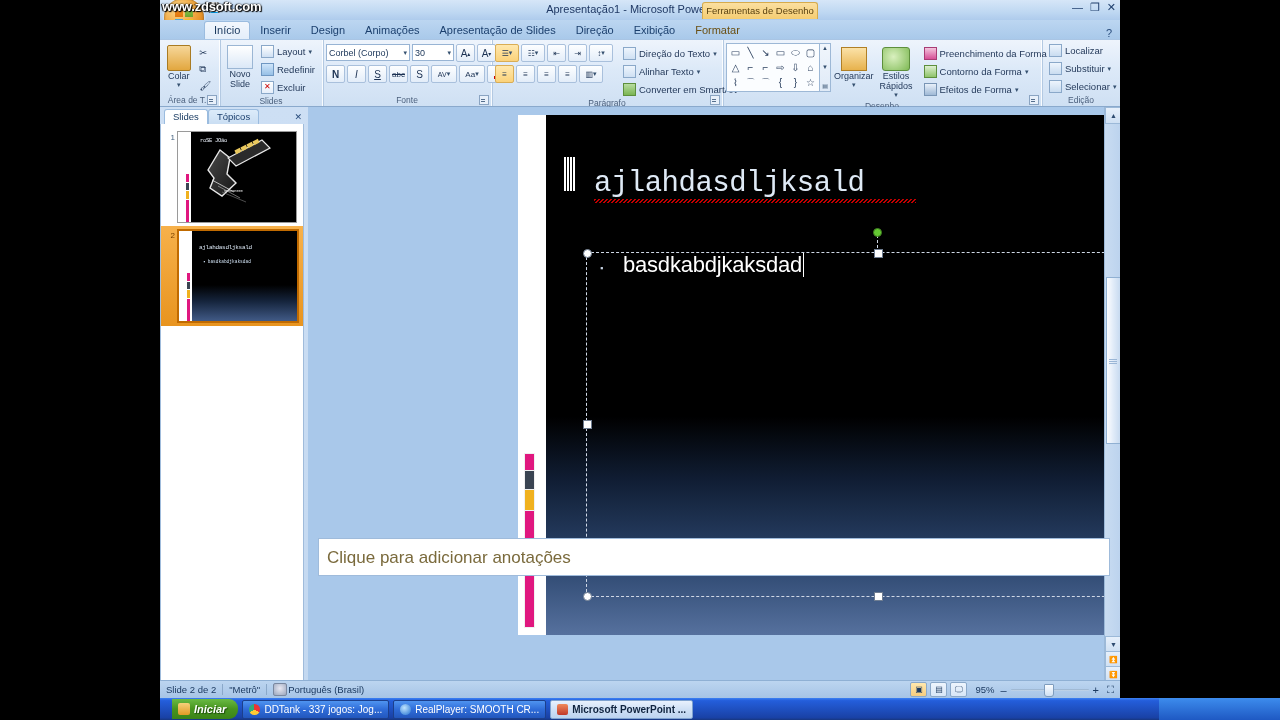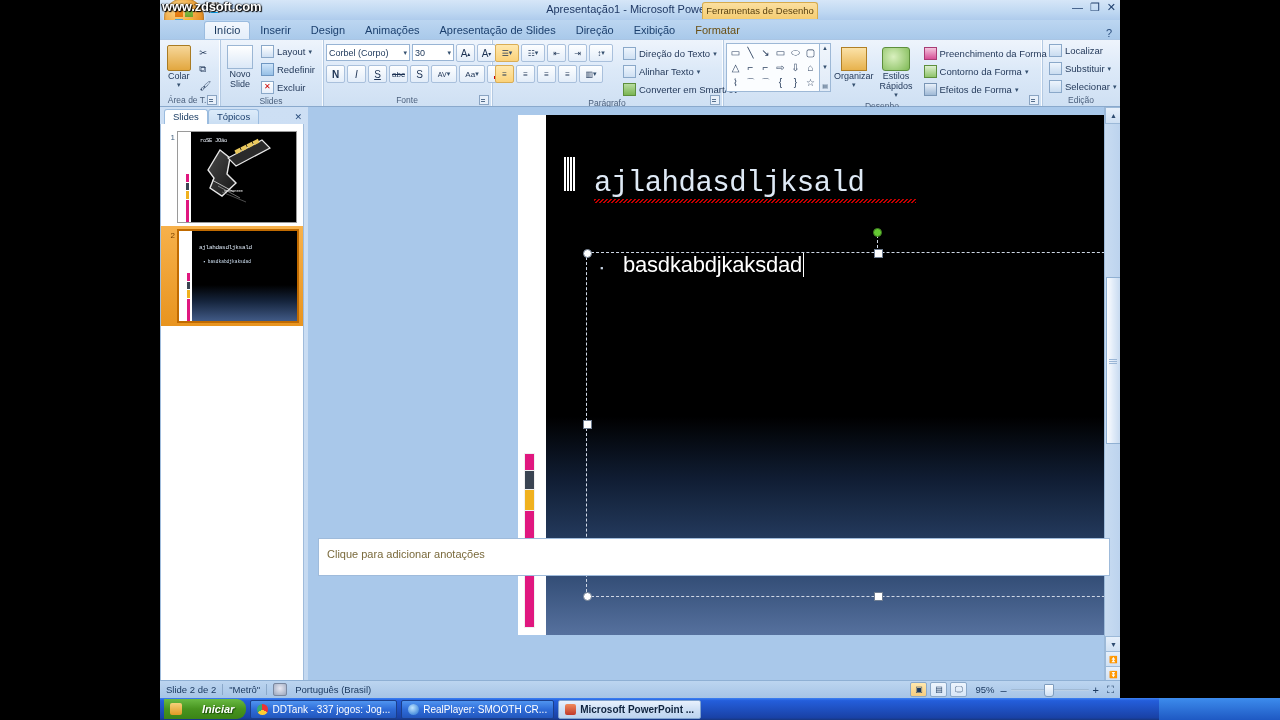--- a/index.html
+++ b/index.html
@@ -140,40 +140,40 @@
   .sbbtn{width:15px;height:15px;display:flex;align-items:center;justify-content:center;
      font-size:7px;color:#2f4c70;background:linear-gradient(#e7f0fb,#cfe0f3);border:1px solid #9cb9d8;}
   .thumbv{position:absolute;left:1px;top:170px;width:13px;height:165px;border:1px solid #90b0d2;
      background:linear-gradient(90deg,#fcfdff,#e0ebf8 50%,#c7daf0);}
   .thumbv:after{content:"";position:absolute;left:2px;top:50%;width:8px;height:1px;background:#9ab6d6;
      box-shadow:0 -2px 0 #9ab6d6,0 2px 0 #9ab6d6;}
 
   
   .notes{position:absolute;left:160px;top:645px;width:790px;height:36px;
      background:#fff;border:1px solid #9fbbdb;}
-  .notes span{position:absolute;left:8px;top:9px;font-size:11px;color:#7a6a3c;}
+  .notes span{position:absolute;left:8px;top:9px;font-size:17px;color:#7a6a3c;}
 
   
   .status{position:absolute;left:0;bottom:0;width:960px;height:17px;
      background:linear-gradient(#bcd5f0,#a6c4e6);border-top:1px solid #8fb0d4;
      display:flex;align-items:center;font-size:9.5px;color:#1c3a60;}
   .sdiv{width:1px;height:11px;background:#8aa8c9;margin:0 6px;}
   .viewbtn{width:15px;height:13px;border:1px solid #8aa8c9;border-radius:2px;
      background:linear-gradient(#eef5fd,#d7e6f7);display:flex;align-items:center;justify-content:center;font-size:8px;}
   .viewbtn.on{background:linear-gradient(#ffe8ae,#f7cd7e);border-color:#d3a busy;}
   .zslider{position:relative;width:78px;height:11px;}
   .zslider:before{content:"";position:absolute;left:0;top:5px;width:78px;height:2px;
      background:linear-gradient(#93aecb,#c9dcf0);border-radius:1px;}
   .zthumb{position:absolute;left:33px;top:0;width:8px;height:11px;background:linear-gradient(#fbfdff,#cfe0f3);
      border:1px solid #7e9cbd;border-radius:1px 1px 3px 3px;}
 
   
   #taskbar{position:absolute;left:160px;bottom:0;width:1120px;height:22px;
      background:linear-gradient(#3c81f3,#245edb 12%,#1941a5 90%,#17377f);display:flex;align-items:center;}
-  .start{height:20px;margin-left:4px;padding:0 12px 0 6px;display:flex;align-items:center;gap:20px;
+  .start{height:20px;margin-left:12px;padding:0 12px 0 6px;display:flex;align-items:center;gap:4px;
      background:linear-gradient(#6aba43,#47941f 50%,#3b8417);color:#fff;font-size:11px;font-weight:bold;
      font-style:italic;border-radius:0 9px 9px 0;text-shadow:1px 1px 1px #1d4a0a;}
   .tbitem{height:17px;margin-left:4px;padding:0 6px;display:flex;align-items:center;gap:4px;
      background:linear-gradient(#4f94f0,#2f6cd8 50%,#2257bd);border:1px solid #1c3f8c;border-radius:2px;
      color:#fff;font-size:10px;max-width:150px;overflow:hidden;white-space:nowrap;}
   .tbitem.active{background:linear-gradient(#e8f1fd,#cfe0f5 50%,#bcd3ef);color:#10243f;border-color:#7fa2cf;font-weight:bold;}
   .tray{position:absolute;right:0;top:0;height:39px;display:flex;align-items:center;gap:4px;
      padding:10px 6px;background:linear-gradient(#3d8ced,#1c55c0 40%,#1543a2);}
   .pt{background:#1b3fa0;color:#fff;font-size:9px;font-weight:bold;padding:1px 3px;border:1px solid #dde;}
   .clock{color:#fff;font-size:10px;}
@@ -575,21 +575,21 @@
       <span>Clique para adicionar anotações</span>
     </div>
 
     <div class="status">
       <span style="padding-left:6px">Slide 2 de 2</span>
       <span class="sdiv"></span>
       <span>"Metrô"</span>
       <span class="sdiv"></span>
       <span style="display:inline-block;width:12px;height:11px;
             background:radial-gradient(circle at 50% 40%,#e8e8f2,#9aa6bd);border:1px solid #7a88a0;border-radius:2px;"></span>
-      <span style="margin-left:8px">Português (Brasil)</span>
+      <span style="margin-left:1px">Português (Brasil)</span>
       <span style="flex:1"></span>
       <span class="viewbtn on">▣</span>
       <span class="viewbtn" style="margin-left:3px">▤</span>
       <span class="viewbtn" style="margin-left:3px">🖵</span>
       <span style="margin-left:8px">95%</span>
       <span style="margin-left:6px;font-size:11px">–</span>
       <span class="zslider" style="margin:0 4px">
           <span class="zthumb"></span>
         </span>
       <span style="font-size:11px">+</span>

